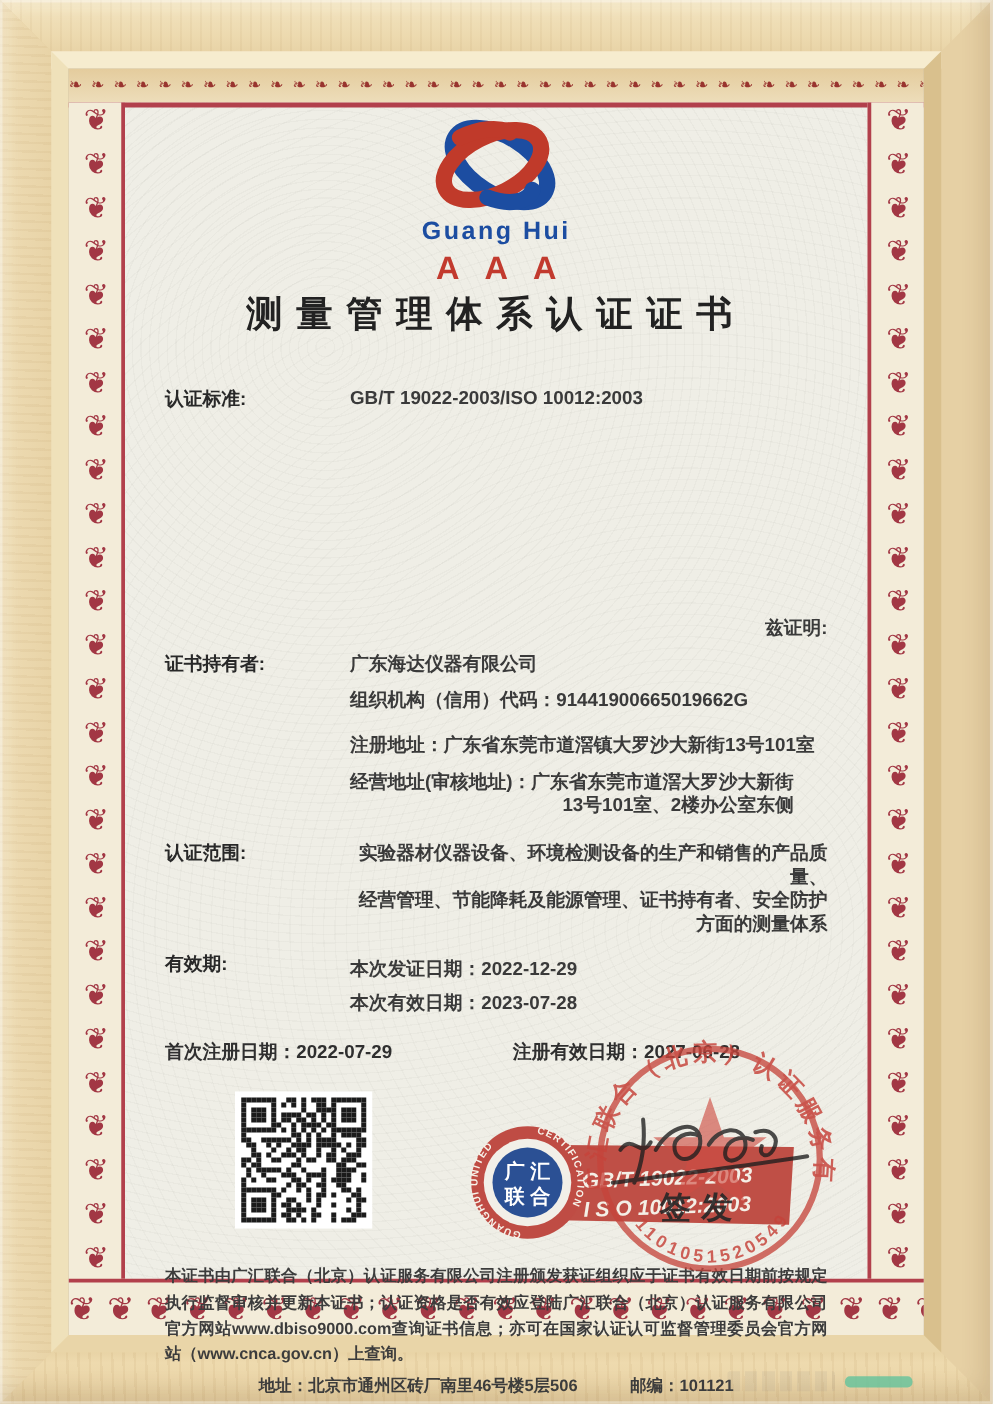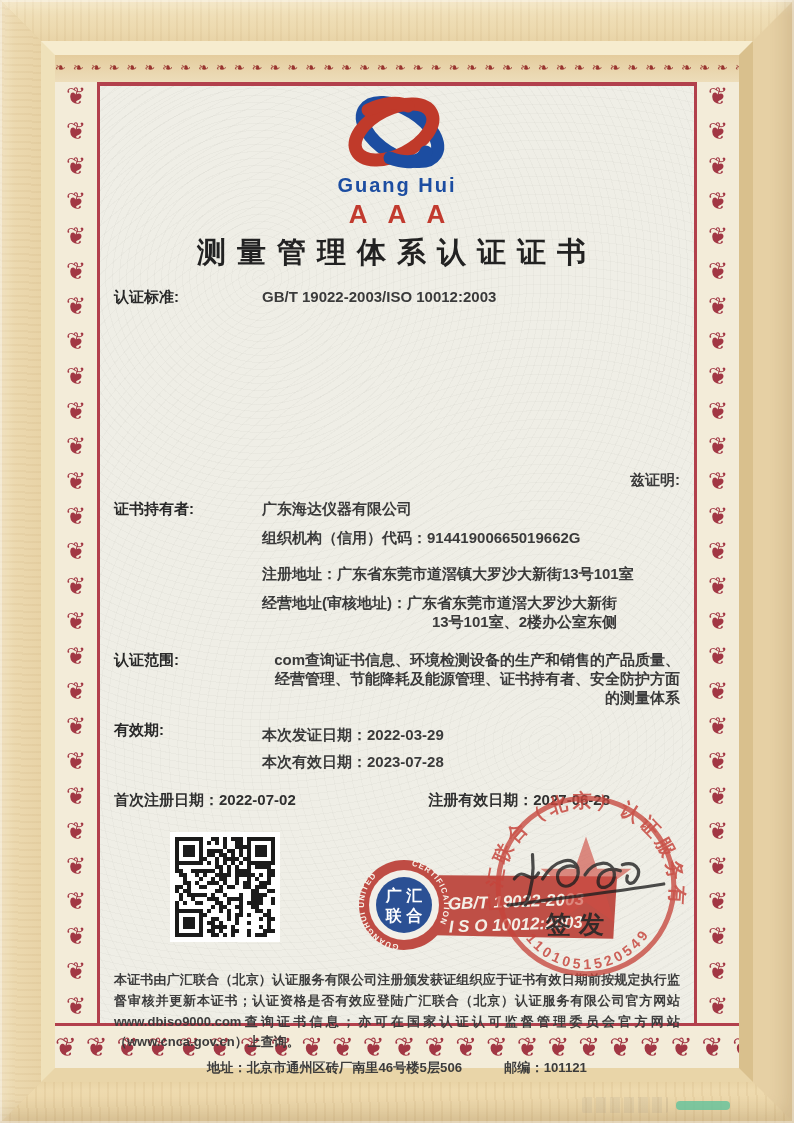--- a/index.html
+++ b/index.html
@@ -41,28 +41,28 @@
   .orn{position:absolute;overflow:hidden;color:#a7333f;z-index:1;}
   .orn-top{top:0;left:0;right:0;height:27px;font-size:13px;letter-spacing:7px;line-height:26px;
     background:linear-gradient(180deg,#e4cc9d,#edddba);border-bottom:4px solid #b2404c;white-space:nowrap;text-align:center;color:#99342f;}
   .orn-bottom{bottom:0;left:0;right:0;height:42px;font-size:26px;letter-spacing:9px;line-height:42px;
     background:#f3ecd9;border-top:3px solid #b2404c;white-space:nowrap;text-align:center;color:#a23744;}
   .orn-left,.orn-right{top:27px;bottom:42px;width:42px;font-size:24px;letter-spacing:7px;
     background:#f3ecd9;writing-mode:vertical-rl;line-height:42px;white-space:nowrap;color:#a23744;}
   .orn-left{left:0;border-right:3px solid #b2404c;}
   .orn-right{right:0;border-left:3px solid #b2404c;}
   
-  .content{position:absolute;top:31px;left:45px;right:45px;bottom:45px;z-index:2;padding:0 14px;color:#2f2f2f;}
+  .content{position:absolute;top:31px;left:45px;right:45px;bottom:45px;z-index:2;padding:0 32px;color:#2f2f2f;}
   .header{text-align:center;}
   .logo{display:block;margin:4px auto 0;}
   .gh{color:#1c4da1;font-weight:bold;font-size:20px;letter-spacing:2px;line-height:22px;}
   .aaa{color:#c23a2e;font-weight:bold;font-size:26px;letter-spacing:20px;text-indent:20px;line-height:32px;margin-top:2px;}
   .title{color:#222;font-weight:bold;font-size:29px;letter-spacing:11px;line-height:40px;margin-top:2px;}
   
-  .fields{margin-top:16px;font-size:15px;}
+  .fields{margin-top:38px;font-size:15px;}
   .row{display:flex;margin-top:10px;}
   .lbl{width:148px;flex:0 0 148px;font-weight:bold;color:#282828;}
   .val{font-weight:bold;color:#3a3a3a;text-align:right;}
   .val .line{display:block;}
   .grade{color:#c5432c;}
   .dates-row{display:flex;justify-content:space-between;margin-top:16px;font-weight:bold;}
   
   .seals{position:relative;height:138px;margin-top:16px;}
   .qr{position:absolute;left:56px;top:6px;}
   .badge{position:absolute;left:236px;top:22px;}
@@ -132,33 +132,33 @@
       <div class="row">
         <div class="lbl"></div>
         <div class="val">
           <span class="line">经营地址(审核地址)：广东省东莞市道滘大罗沙大新街</span>
           <span class="line" style="padding-left:158px;">13号101室、2楼办公室东侧</span>
         </div>
       </div>
       <div class="row" style="margin-top:19px;">
         <div class="lbl">认证范围:</div>
         <div class="val">
-          <span class="line">com查询证书信息、环境检测设备的生产和销售的产品质量、</span>
+          <span class="line">实验器材仪器设备、环境检测设备的生产和销售的产品质量、</span>
           <span class="line">经营管理、节能降耗及能源管理、证书持有者、安全防护方面的测量体系</span>
         </div>
       </div>
       <div class="row" style="margin-top:13px;">
         <div class="lbl">有效期:</div>
         <div class="val" style="line-height:1.8;">
-          <span class="line">本次发证日期：2022-03-29</span>
+          <span class="line">本次发证日期：2022-12-29</span>
           <span class="line">本次有效日期：2023-07-28</span>
         </div>
       </div>
       <div class="dates-row">
-        <span>首次注册日期：2022-07-02</span>
+        <span>首次注册日期：2022-07-29</span>
         <span style="margin-right:70px;">注册有效日期：2027-06-28</span>
       </div>
     </div>
 
     <div class="seals">
       <svg class="qr" id="qr" width="110" height="110" viewBox="0 0 110 110">
           <rect width="110" height="110" fill="#ffffff"></rect>
           <rect x="5" y="5" width="4" height="4" fill="#1b1b1b"></rect>
           <rect x="9" y="5" width="4" height="4" fill="#1b1b1b"></rect>
           <rect x="13" y="5" width="4" height="4" fill="#1b1b1b"></rect>

